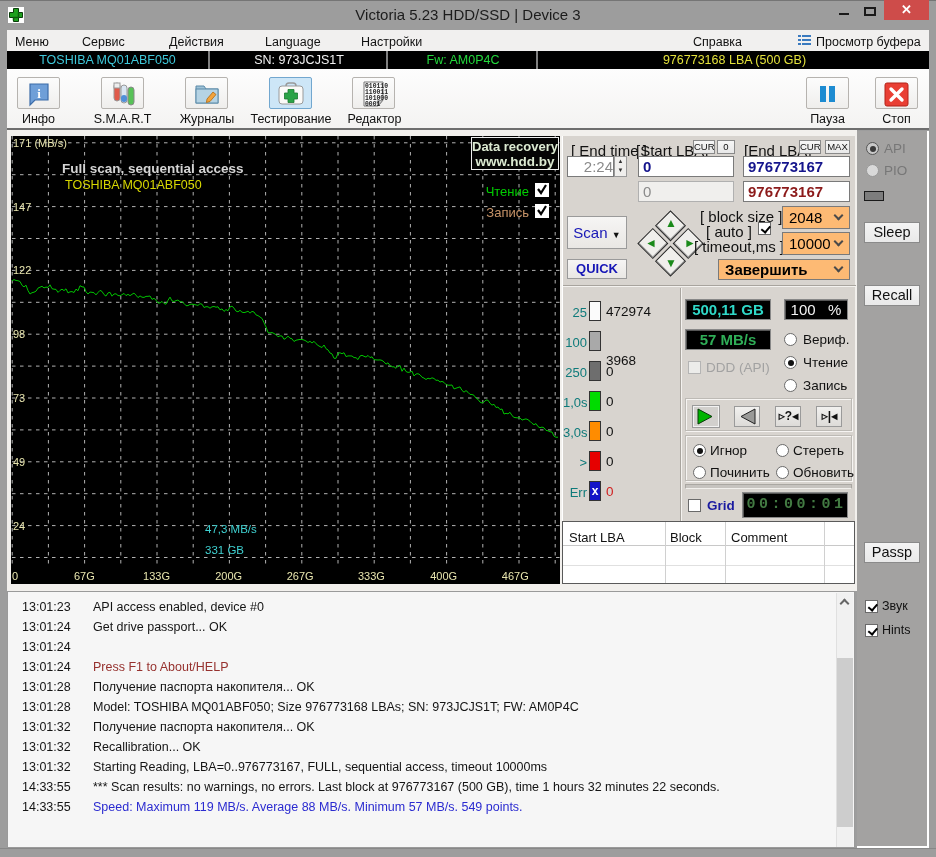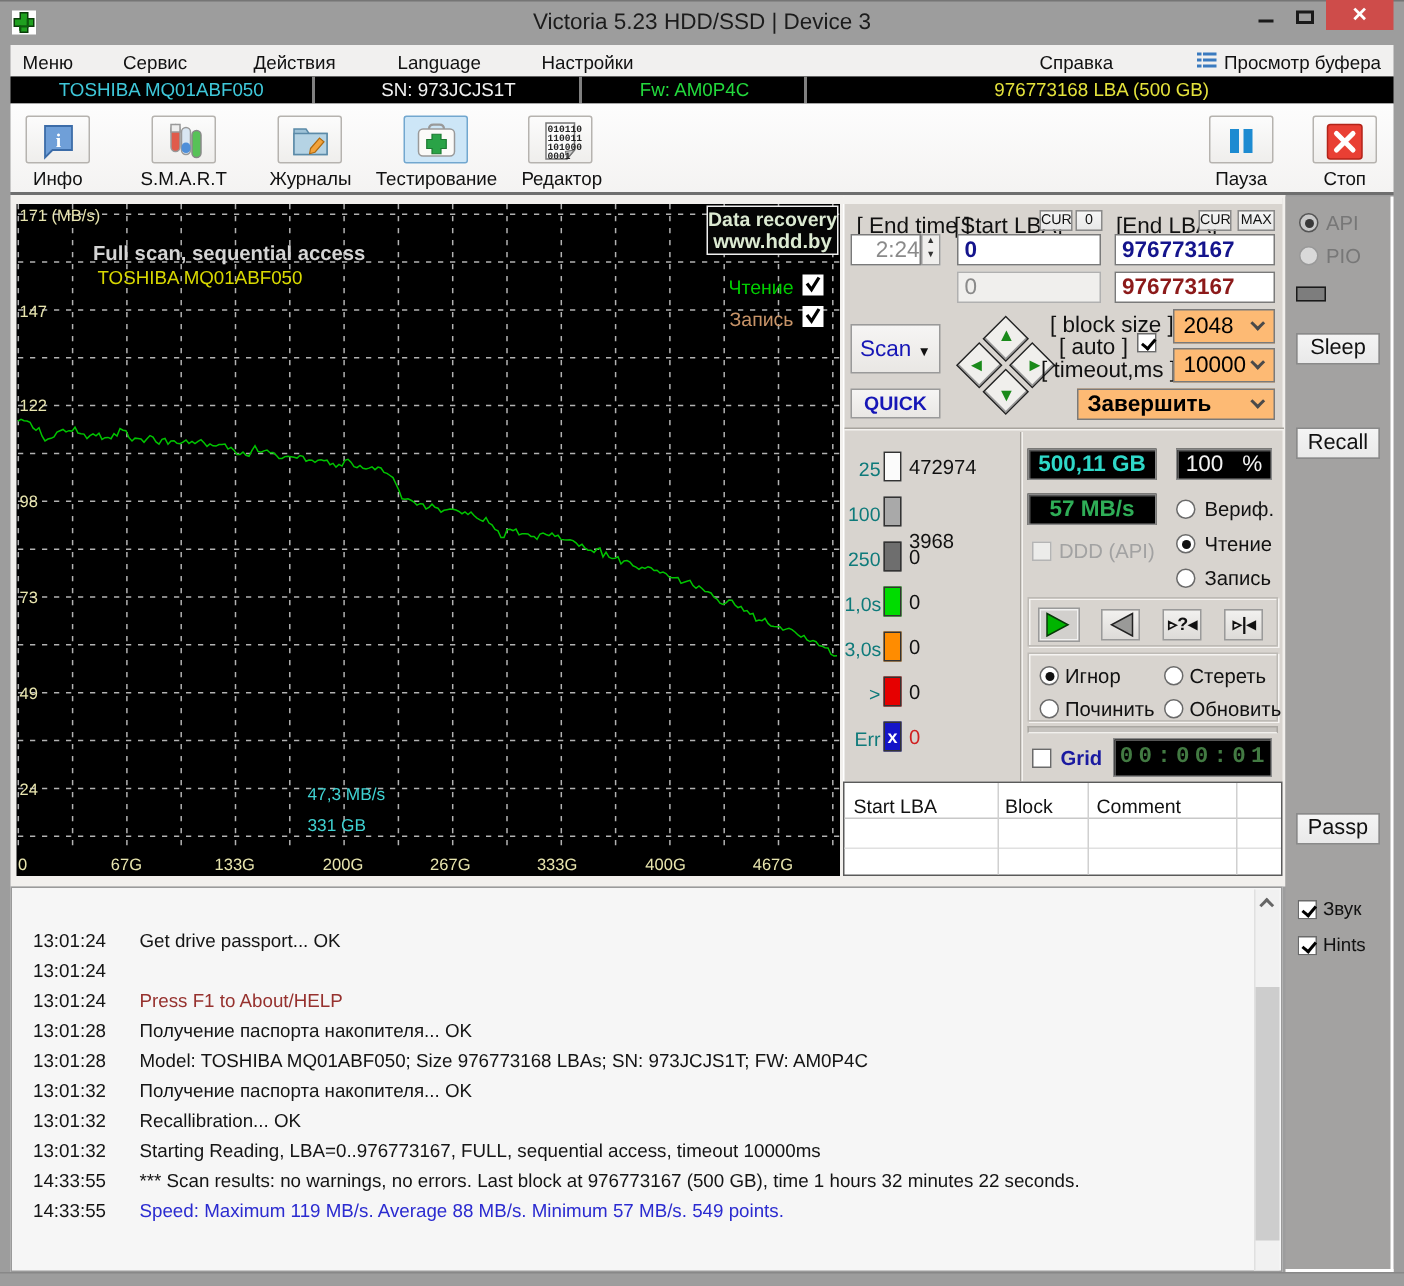--- a/index.html
+++ b/index.html
@@ -348,20 +348,24 @@
 <div class="sbtn" style="top:91px;">Sleep</div>
 <div class="sbtn" style="top:154px;">Recall</div>
 <div class="sbtn" style="top:411px;">Passp</div>
 <div class="cbox check" style="left:8px; top:469px;"></div>
 <span class="rlbl" style="left:25px; top:468px; font-size:12.5px;">Звук</span>
 <div class="cbox check" style="left:8px; top:493px;"></div>
 <span class="rlbl" style="left:25px; top:492px; font-size:12.5px;">Hints</span>
 </div>
 
 <div class="abs" id="log">
+<div class="ll" style="top:5px;">
+      <span class="ts">13:01:23</span>
+      <span class="ms">API access enabled, device #0</span>
+    </div>
 <div class="ll" style="top:25px;">
       <span class="ts">13:01:24</span>
       <span class="ms">Get drive passport... OK</span>
     </div>
 <div class="ll" style="top:45px;">
       <span class="ts">13:01:24</span>
     </div>
 <div class="ll" style="top:65px; color:#96312e;">
       <span class="ts" style="color:#141414;">13:01:24</span>
       <span class="ms">Press F1 to About/HELP</span>

